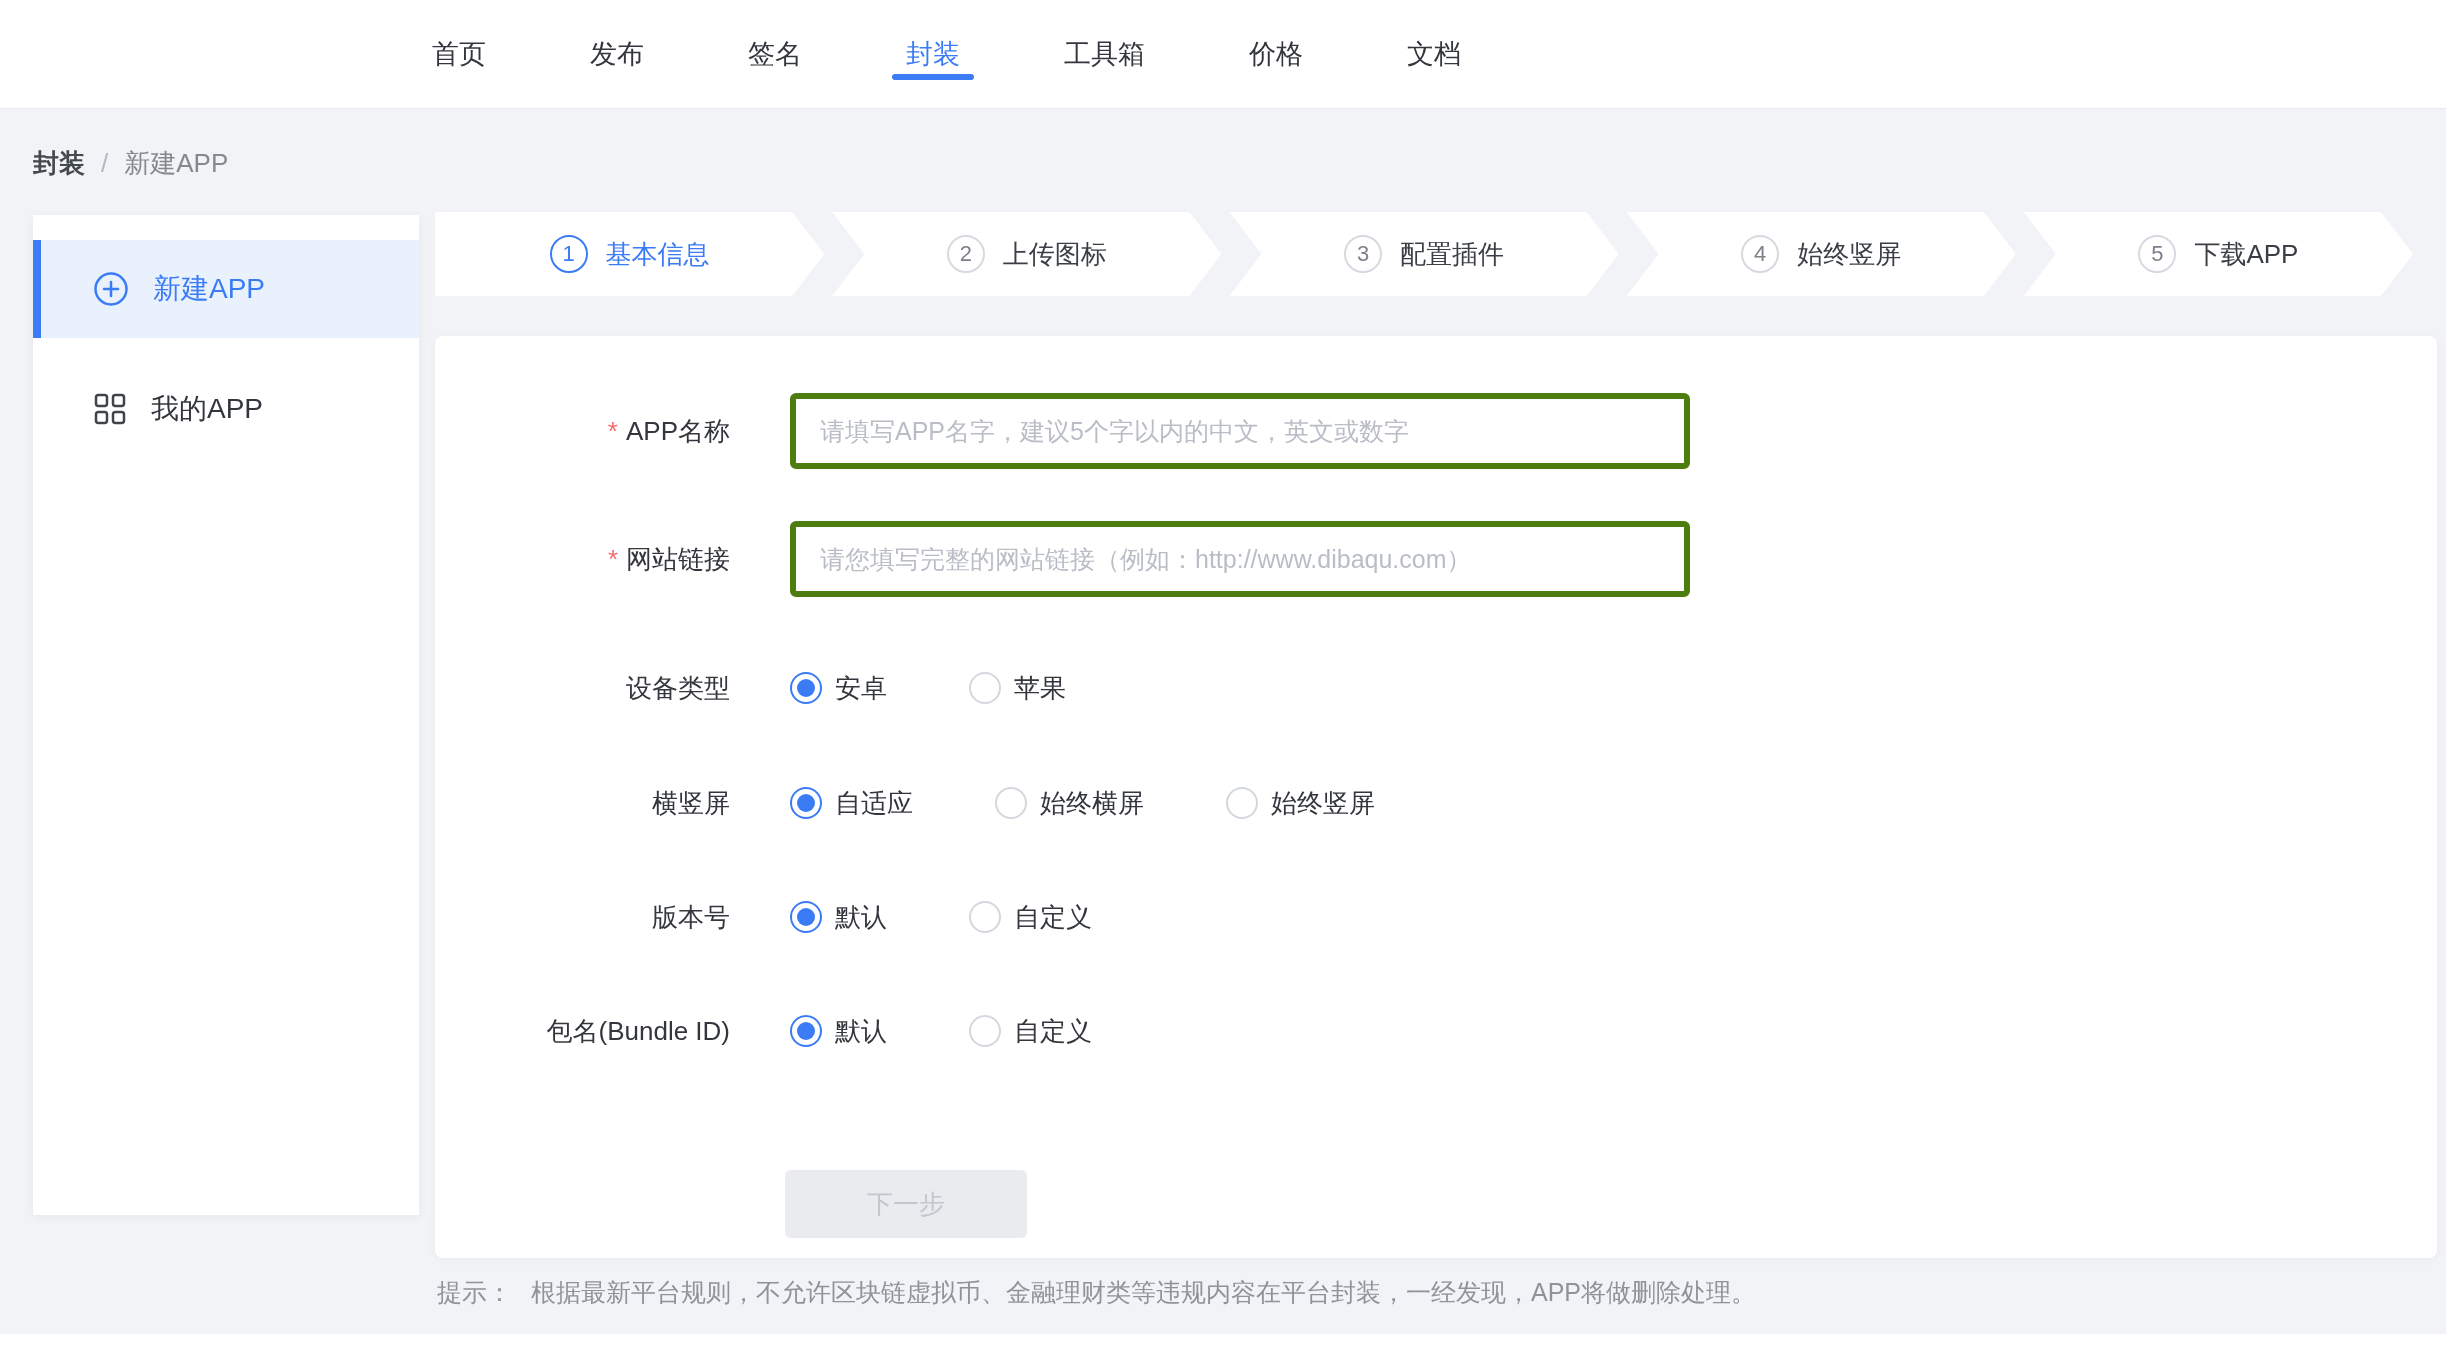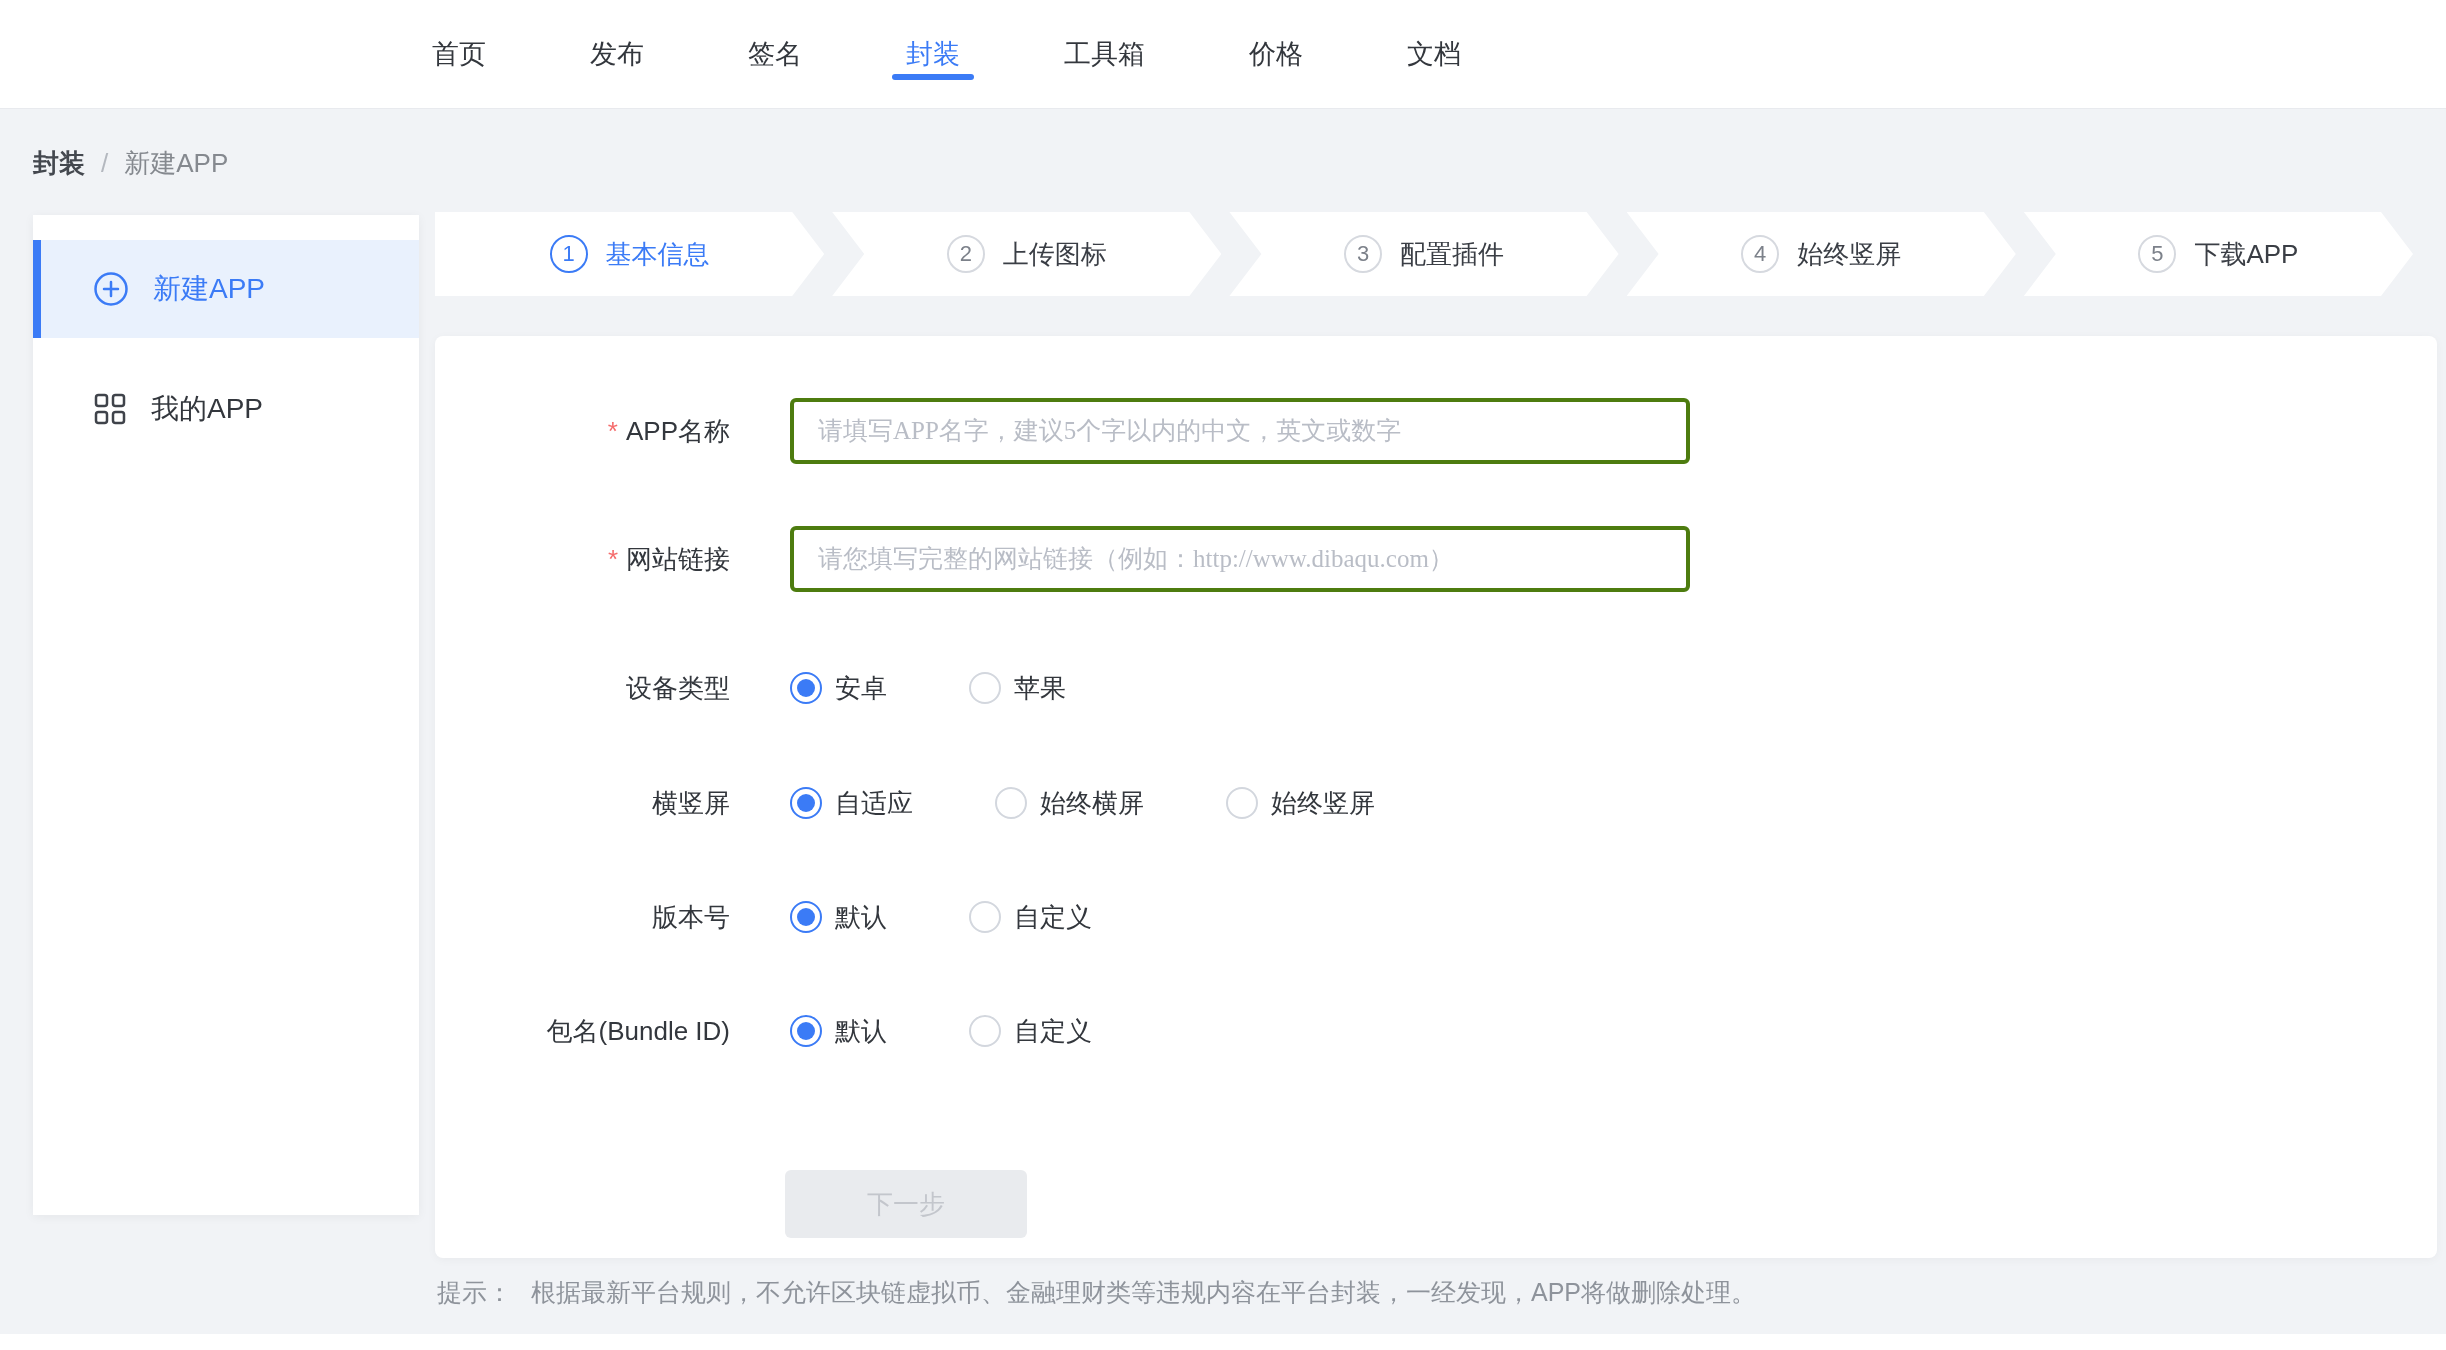--- a/index.html
+++ b/index.html
@@ -123,27 +123,27 @@
   .form-label {
     width: 295px;
     text-align: right;
     font-size: 26px; color: #33373d;
     flex: none;
   }
   .required-star { color: #f56c6c; margin-right: 8px; font-size: 26px; }
   .controls { margin-left: 60px; display: flex; align-items: center; }
 
   .text-input {
-    width: 900px; height: 66px; box-sizing: border-box;
-    border: 4px solid #4d7c0f; border-radius: 6px;
+    width: 900px; height: 76px; box-sizing: border-box;
+    border: 6px solid #4d7c0f; border-radius: 6px;
     padding: 0 24px;
     font-size: 25px; color: #33373d;
     background: #fff;
     outline: none;
-    font-family: Liberation Serif, serif;
+    font-family: Liberation Sans, sans-serif;
   }
   .text-input::placeholder { color: #b9bdc6; }
 
   .radio { display: flex; align-items: center; margin-right: 82px; cursor: pointer; }
   .radio-circle {
     position: relative;
     width: 32px; height: 32px; box-sizing: border-box;
     border: 2px solid #d3d7de; border-radius: 50%;
     background: #fff;
     flex: none;

